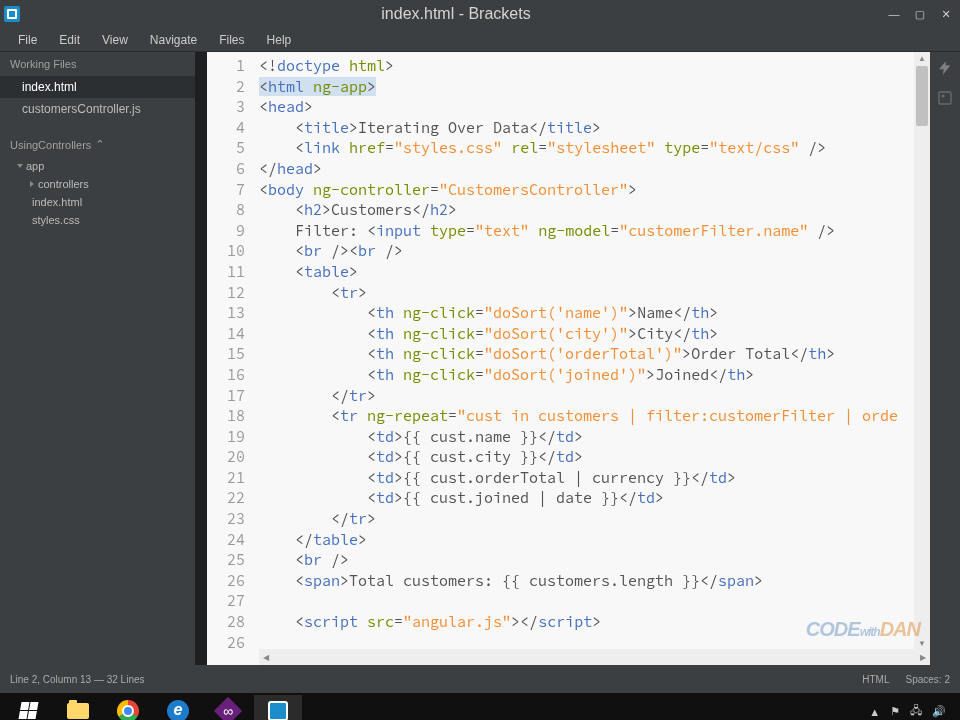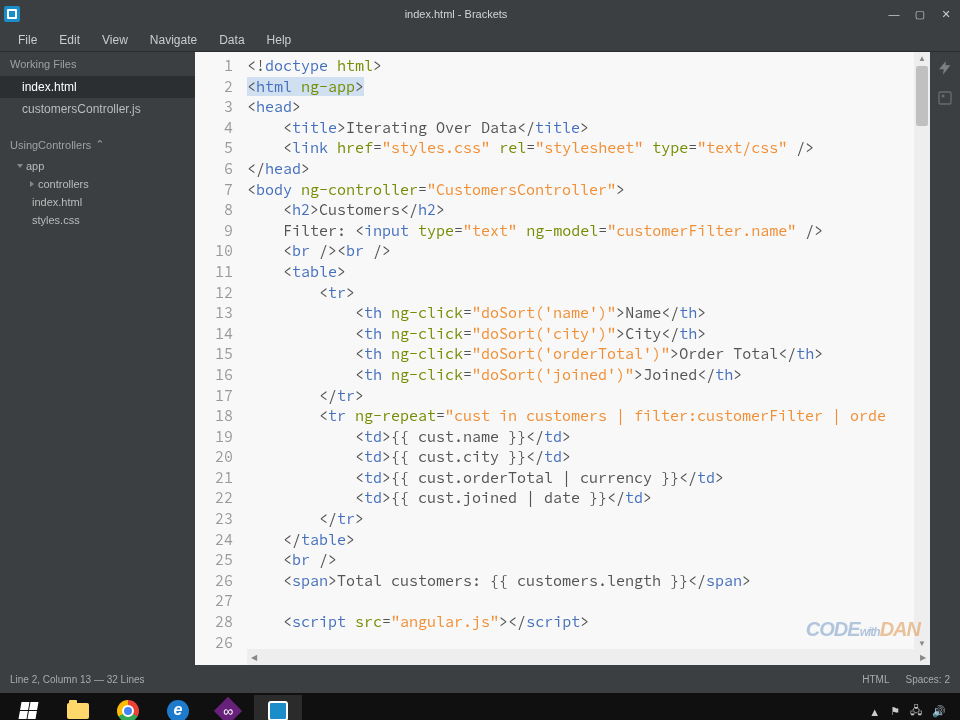--- a/index.html
+++ b/index.html
@@ -1,25 +1,25 @@
 <!DOCTYPE html>
 <html><head>
 <meta charset="utf-8">
 <style>
 * { margin: 0; padding: 0; box-sizing: border-box; }
 body { font-family: "Segoe UI", Tahoma, sans-serif; font-size: 13px; background: #1d1f21; color: #c5c8c6; width: 960px; height: 720px; overflow: hidden; position: relative; }
 .titlebar { height: 28px; background: #3b3f41; display: flex; align-items: center; padding: 0 4px; }
 .app-icon { width: 16px; height: 16px; background: #1b8dc9; border-radius: 2px; margin-right: 8px; position: relative; }
 .app-icon::before { content: ""; position: absolute; inset: 3px; border: 2px solid #fff; border-radius: 1px; }
-.title-text { flex: 1; text-align: center; font-size: 11px; color: #d4d4d4; }
+.title-text { flex: 1; text-align: center; font-size: 16px; color: #d4d4d4; }
 .win-controls { display: flex; gap: 6px; }
 .win-btn { width: 20px; height: 16px; color: #ccc; text-align: center; font-size: 11px; line-height: 16px; cursor: pointer; }
 .menubar { height: 24px; background: #3b3f41; display: flex; align-items: center; padding: 0 8px; gap: 2px; border-bottom: 1px solid #2a2d2f; }
 .menu-item { padding: 2px 10px; color: #ccc; font-size: 12px; cursor: pointer; }
-.main { display: flex; height: calc(100% - 52px - 18px - 37px); }
+.main { display: flex; height: calc(100% - 52px - 18px - 37px); gap: 12px; }
 .sidebar { width: 195px; background: #3b3f41; color: #ccc; font-size: 12px; overflow: hidden; }
 .sb-header { padding: 6px 10px; color: #a0a0a0; font-size: 11px; }
 .sb-item { padding: 4px 22px; cursor: pointer; color: #bbb; }
 .sb-item.active { background: #2c2f31; color: #fff; position: relative; }
 .sb-item.active::after { content: ""; position: absolute; right: -7px; top: 50%; transform: translateY(-50%); border: 7px solid transparent; border-left-color: #2c2f31; }
 .sb-section { padding: 6px 10px; color: #a0a0a0; font-size: 11px; display: flex; align-items: center; gap: 4px; margin-top: 12px; }
 .sb-tree { padding-left: 10px; }
 .tree-row { padding: 3px 8px; display: flex; align-items: center; gap: 4px; font-size: 11px; color: #bbb; cursor: pointer; }
 .tree-indent { padding-left: 20px; }
 .twisty { width: 0; height: 0; border-left: 4px solid #888; border-top: 3px solid transparent; border-bottom: 3px solid transparent; transform: rotate(90deg); }
@@ -76,21 +76,21 @@
     <div class="win-btn">▢</div>
     <div class="win-btn">✕</div>
   </div>
 </div>
 
 <div class="menubar">
   <div class="menu-item">File</div>
   <div class="menu-item">Edit</div>
   <div class="menu-item">View</div>
   <div class="menu-item">Navigate</div>
-  <div class="menu-item">Data</div>
+  <div class="menu-item">Files</div>
   <div class="menu-item">Help</div>
 </div>
 
 <div class="main">
   <div class="sidebar">
     <div class="sb-header">Working Files</div>
     <div class="sb-item active">index.html</div>
     <div class="sb-item">customersController.js</div>
 
     <div class="sb-section">

